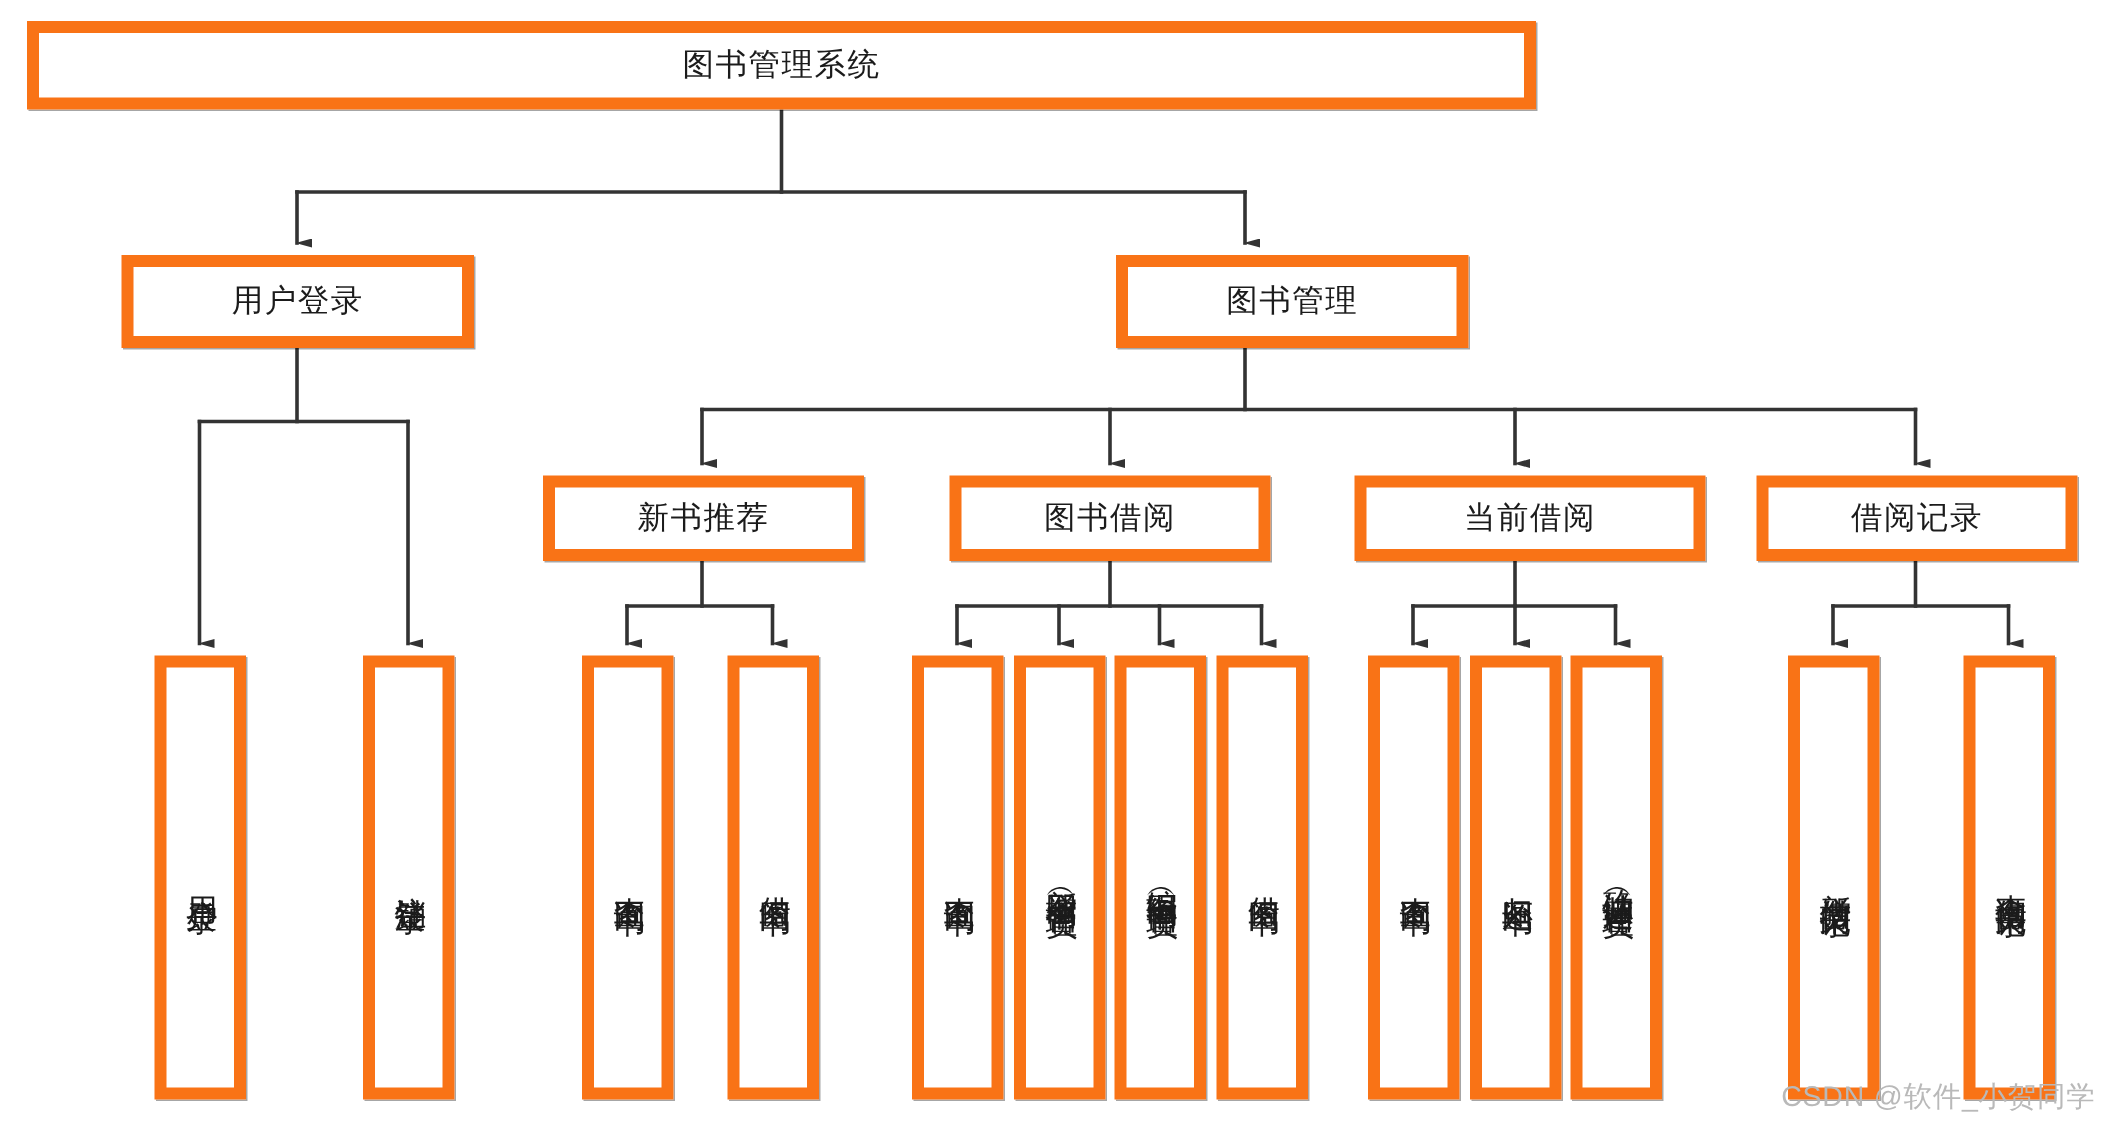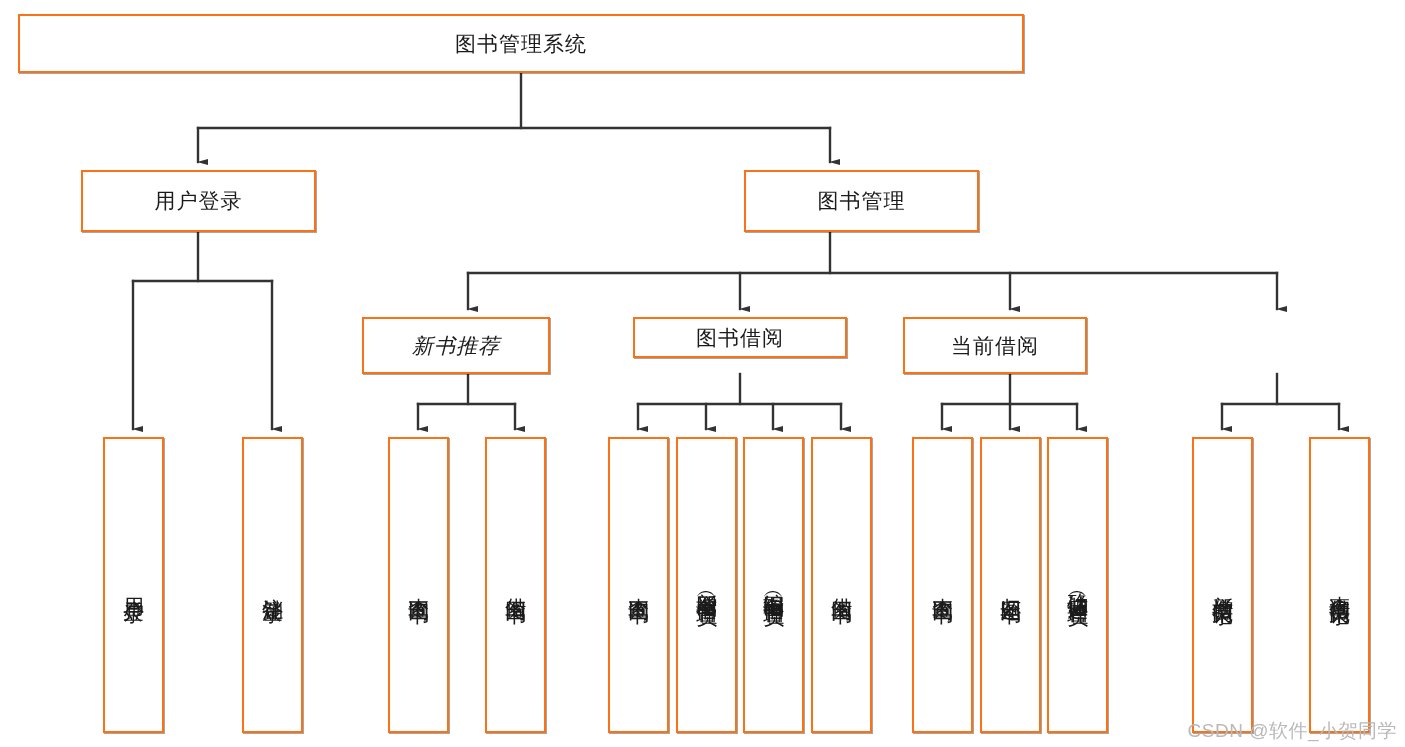--- a/index.html
+++ b/index.html
@@ -20,21 +20,21 @@
   #wires {
     position: absolute;
     left: 0;
     top: 0;
     width: 1405px;
     height: 747px;
   }
   .node {
     position: absolute;
     box-sizing: border-box;
-    border: 2px solid #f97316;
+    border: 8px solid #f97316;
     background: #ffffff;
     color: #1b1b1b;
     display: flex;
     align-items: center;
     justify-content: center;
     text-align: center;
     box-shadow: 1px 1px 0 rgba(0,0,0,0.35);
   }
   .node.horiz {
     font-size: 21px;
@@ -130,28 +130,31 @@
     <span>图书管理系统</span>
   </div>
 
   <div class="node horiz" style="left:81px; top:170px; width:235px; height:62px;">
     <span>用户登录</span>
   </div>
   <div class="node horiz" style="left:712px; top:170px; width:235px; height:62px;margin-left:32px;">
     <span>图书管理</span>
   </div>
 
-  <div class="node horiz" style="left:362px; top:317px; width:188px; height:57px;font-style:italic;">
+  <div class="node horiz" style="left:362px; top:317px; width:214px; height:57px;">
     <span>新书推荐</span>
   </div>
-  <div class="node horiz" style="left:633px; top:317px; width:214px; height:41px;">
+  <div class="node horiz" style="left:633px; top:317px; width:214px; height:57px;">
     <span>图书借阅</span>
   </div>
-  <div class="node horiz" style="left:903px; top:317px; width:184px; height:57px;">
+  <div class="node horiz" style="left:903px; top:317px; width:234px; height:57px;">
     <span>当前借阅</span>
+  </div>
+  <div class="node horiz" style="left:1171px; top:317px; width:214px; height:57px;">
+    <span>借阅记录</span>
   </div>
 
   <div class="node vert" style="left:103px; top:437px; width:61px; height:296px;">
     <span class="vtext">用户登录</span>
   </div>
   <div class="node vert" style="left:242px; top:437px; width:61px; height:296px;">
     <span class="vtext">注销登录</span>
   </div>
 
   <div class="node vert" style="left:388px; top:437px; width:61px; height:296px;">

